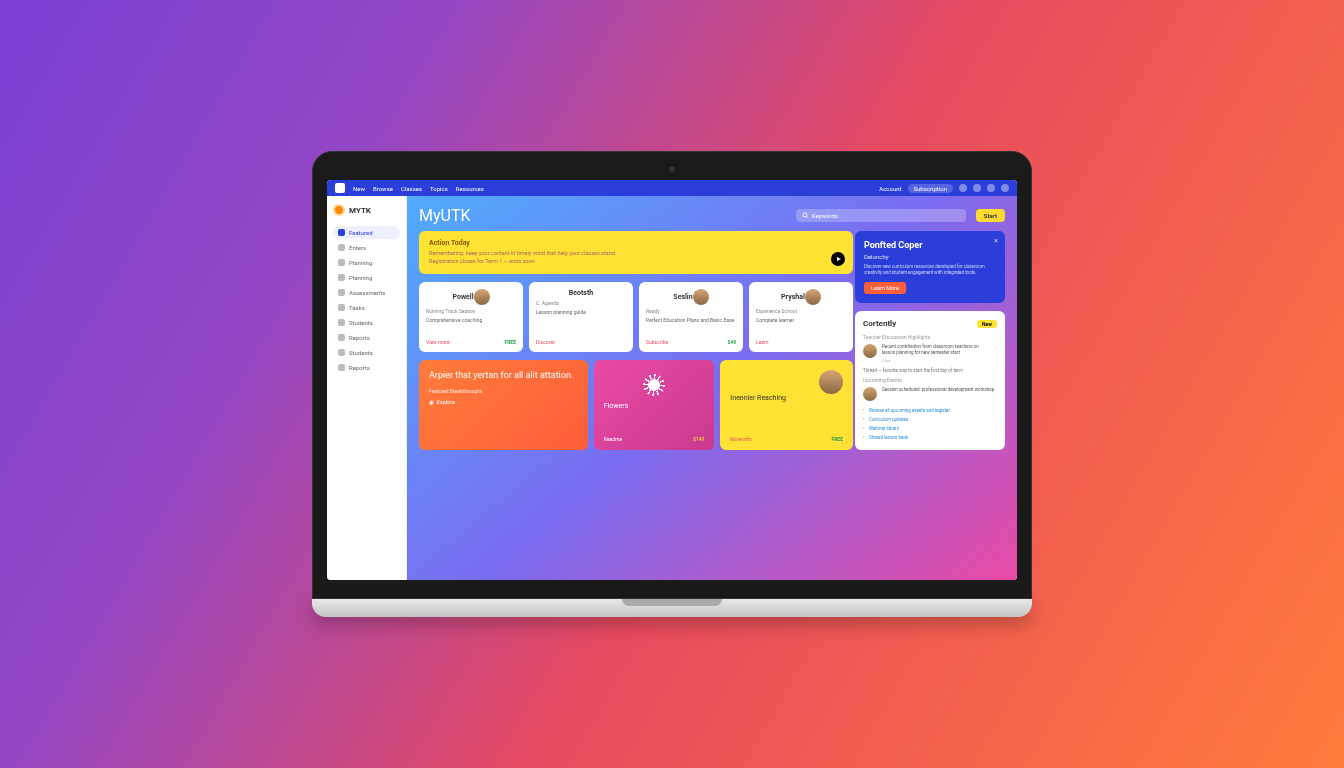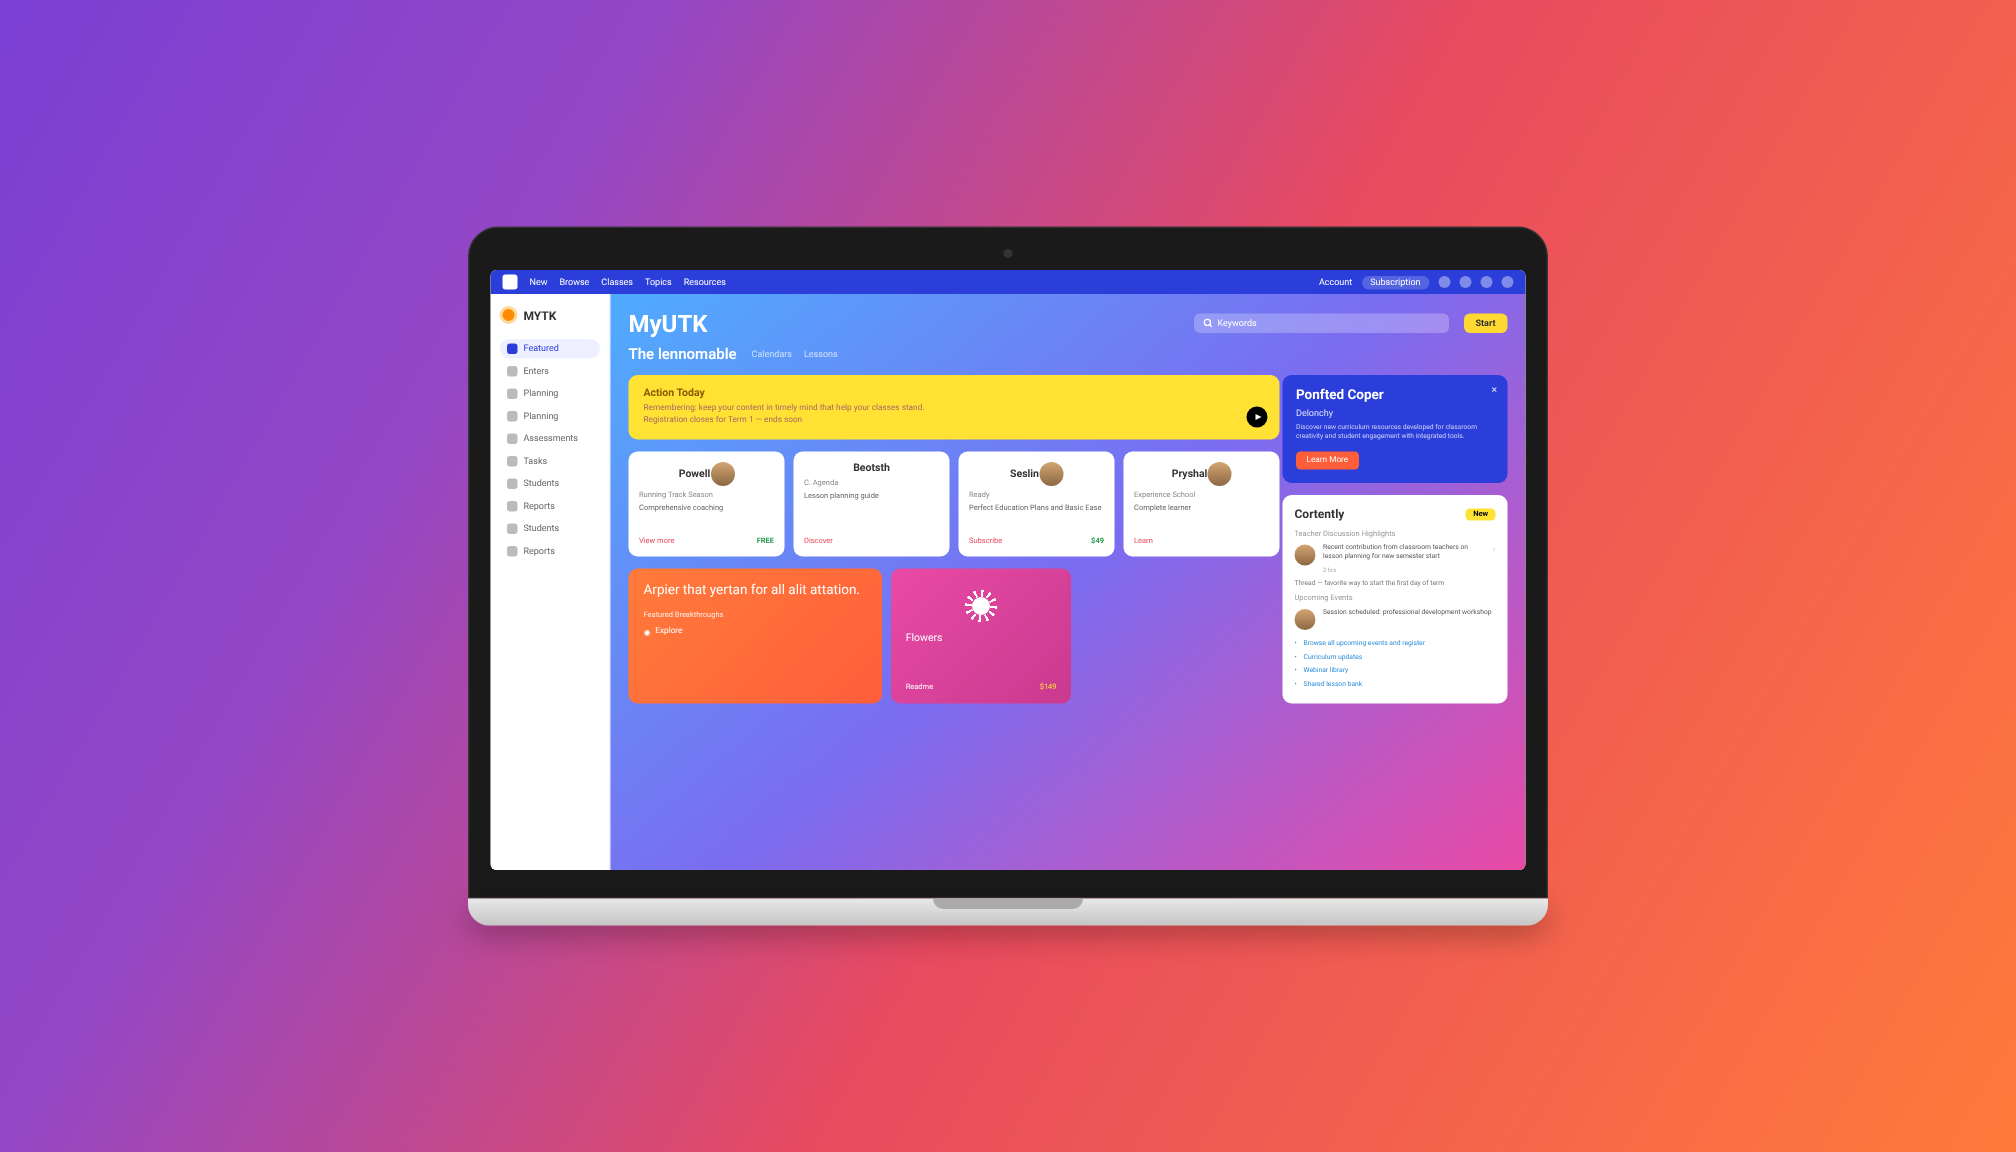--- a/index.html
+++ b/index.html
@@ -21,21 +21,21 @@
 .brand{display:flex;align-items:center;gap:4px;margin-bottom:10px}
 .brand-logo{width:12px;height:12px;background:#ff8c00;border-radius:50%;border:2px solid #ffd89b}
 .brand-txt{font-size:8px;font-weight:700;color:#333}
 .nav{display:flex;flex-direction:column;gap:2px}
 .nav-item{display:flex;align-items:center;gap:4px;padding:3px 5px;border-radius:8px;color:#666;font-size:6px;cursor:pointer}
 .nav-item.active{background:#eef0ff;color:#2b3ed9}
 .nav-icon{width:7px;height:7px;background:#bbb;border-radius:2px;flex-shrink:0}
 .nav-item.active .nav-icon{background:#2b3ed9}
 .main{flex:1;background:linear-gradient(140deg,#4facfe 0%,#7b6cf0 50%,#e94aa5 100%);padding:10px 12px;overflow:auto}
 .main-head{display:flex;align-items:center;gap:10px;margin-bottom:6px}
-.main-title{color:#fff;font-size:16px;font-weight:700}
+.main-title{color:#fff;font-size:16px;font-weight:400}
 .search{flex:1;max-width:170px;margin-left:auto;background:rgba(255,255,255,.25);border-radius:4px;padding:3px 6px;display:flex;align-items:center;gap:3px;color:#fff;font-size:6px}
 .search svg{width:7px;height:7px}
 .btn-gold{background:#ffd932;color:#333;font-weight:700;padding:3px 8px;border-radius:4px;font-size:6px;cursor:pointer}
 .subhead{display:flex;align-items:center;gap:10px;margin-bottom:8px}
 .sub-title{color:#fff;font-size:10px;font-weight:600}
 .sub-links{display:flex;gap:8px;font-size:6px;color:rgba(255,255,255,.7)}
 .content-row{display:flex;gap:2px}
 .content-left{flex:1;display:flex;flex-direction:column;gap:8px}
 .notice{background:#ffe234;border-radius:6px;padding:8px 10px;position:relative}
 .notice-title{font-size:7px;font-weight:700;color:#8a5a00;margin-bottom:3px}
@@ -170,27 +170,20 @@
             <div class="search">
               <svg viewBox="0 0 24 24" fill="none" stroke="#fff" stroke-width="3">
                   <circle cx="10" cy="10" r="7"></circle>
                   <line x1="20" y1="20" x2="15" y2="15"></line>
                 </svg>
               <span>Keywords</span>
             </div>
             <div class="btn-gold">Start</div>
           </div>
 
-          <div class="subhead">
-            <div class="sub-title">The lennomable</div>
-            <div class="sub-links" id="subtabs">
-                <span>Calendars</span>
-                <span>Lessons</span>
-              </div>
-          </div>
 
           <div class="content-row">
             <div class="content-left">
 
               <div class="notice">
                 <div class="notice-title">Action Today</div>
                 <div class="notice-line">Remembering: keep your content in timely mind that help your classes stand.</div>
                 <div class="notice-line">Registration closes for Term 1 — ends soon</div>
                 <div class="notice-play"></div>
               </div>
@@ -250,20 +243,29 @@
                   <div class="tile-h">Arpier that yertan for all alit attation.</div>
                   <div class="tile-meta">Featured Breakthroughs</div>
                   <div class="tile-btn">◉ <span>Explore</span></div>
                 </div>
                 <div class="tile tile-pink">
                   <div class="sun"></div>
                   <div class="tile-h" style="font-size:7px;text-align:left">Flowers</div>
                   <div class="yfoot">
                     <span>Readme</span>
                     <span style="color:#ffe234">$149</span>
+                  </div>
+                </div>
+                <div class="tile tile-yellow">
+                  <div class="avatar"></div>
+                  <div style="height:24px"></div>
+                  <div class="tile-h" style="font-size:7px;color:#333">Inennier Reaching</div>
+                  <div class="yfoot">
+                    <span style="color:#e84a5f">More info</span>
+                    <span style="color:#2a9d4f;font-weight:700">FREE</span>
                   </div>
                 </div>
               </div>
 
             </div>
 
             <div class="aside">
               <div class="promo">
                 <div class="promo-close">×</div>
                 <div class="promo-title">Ponfted Coper</div>

